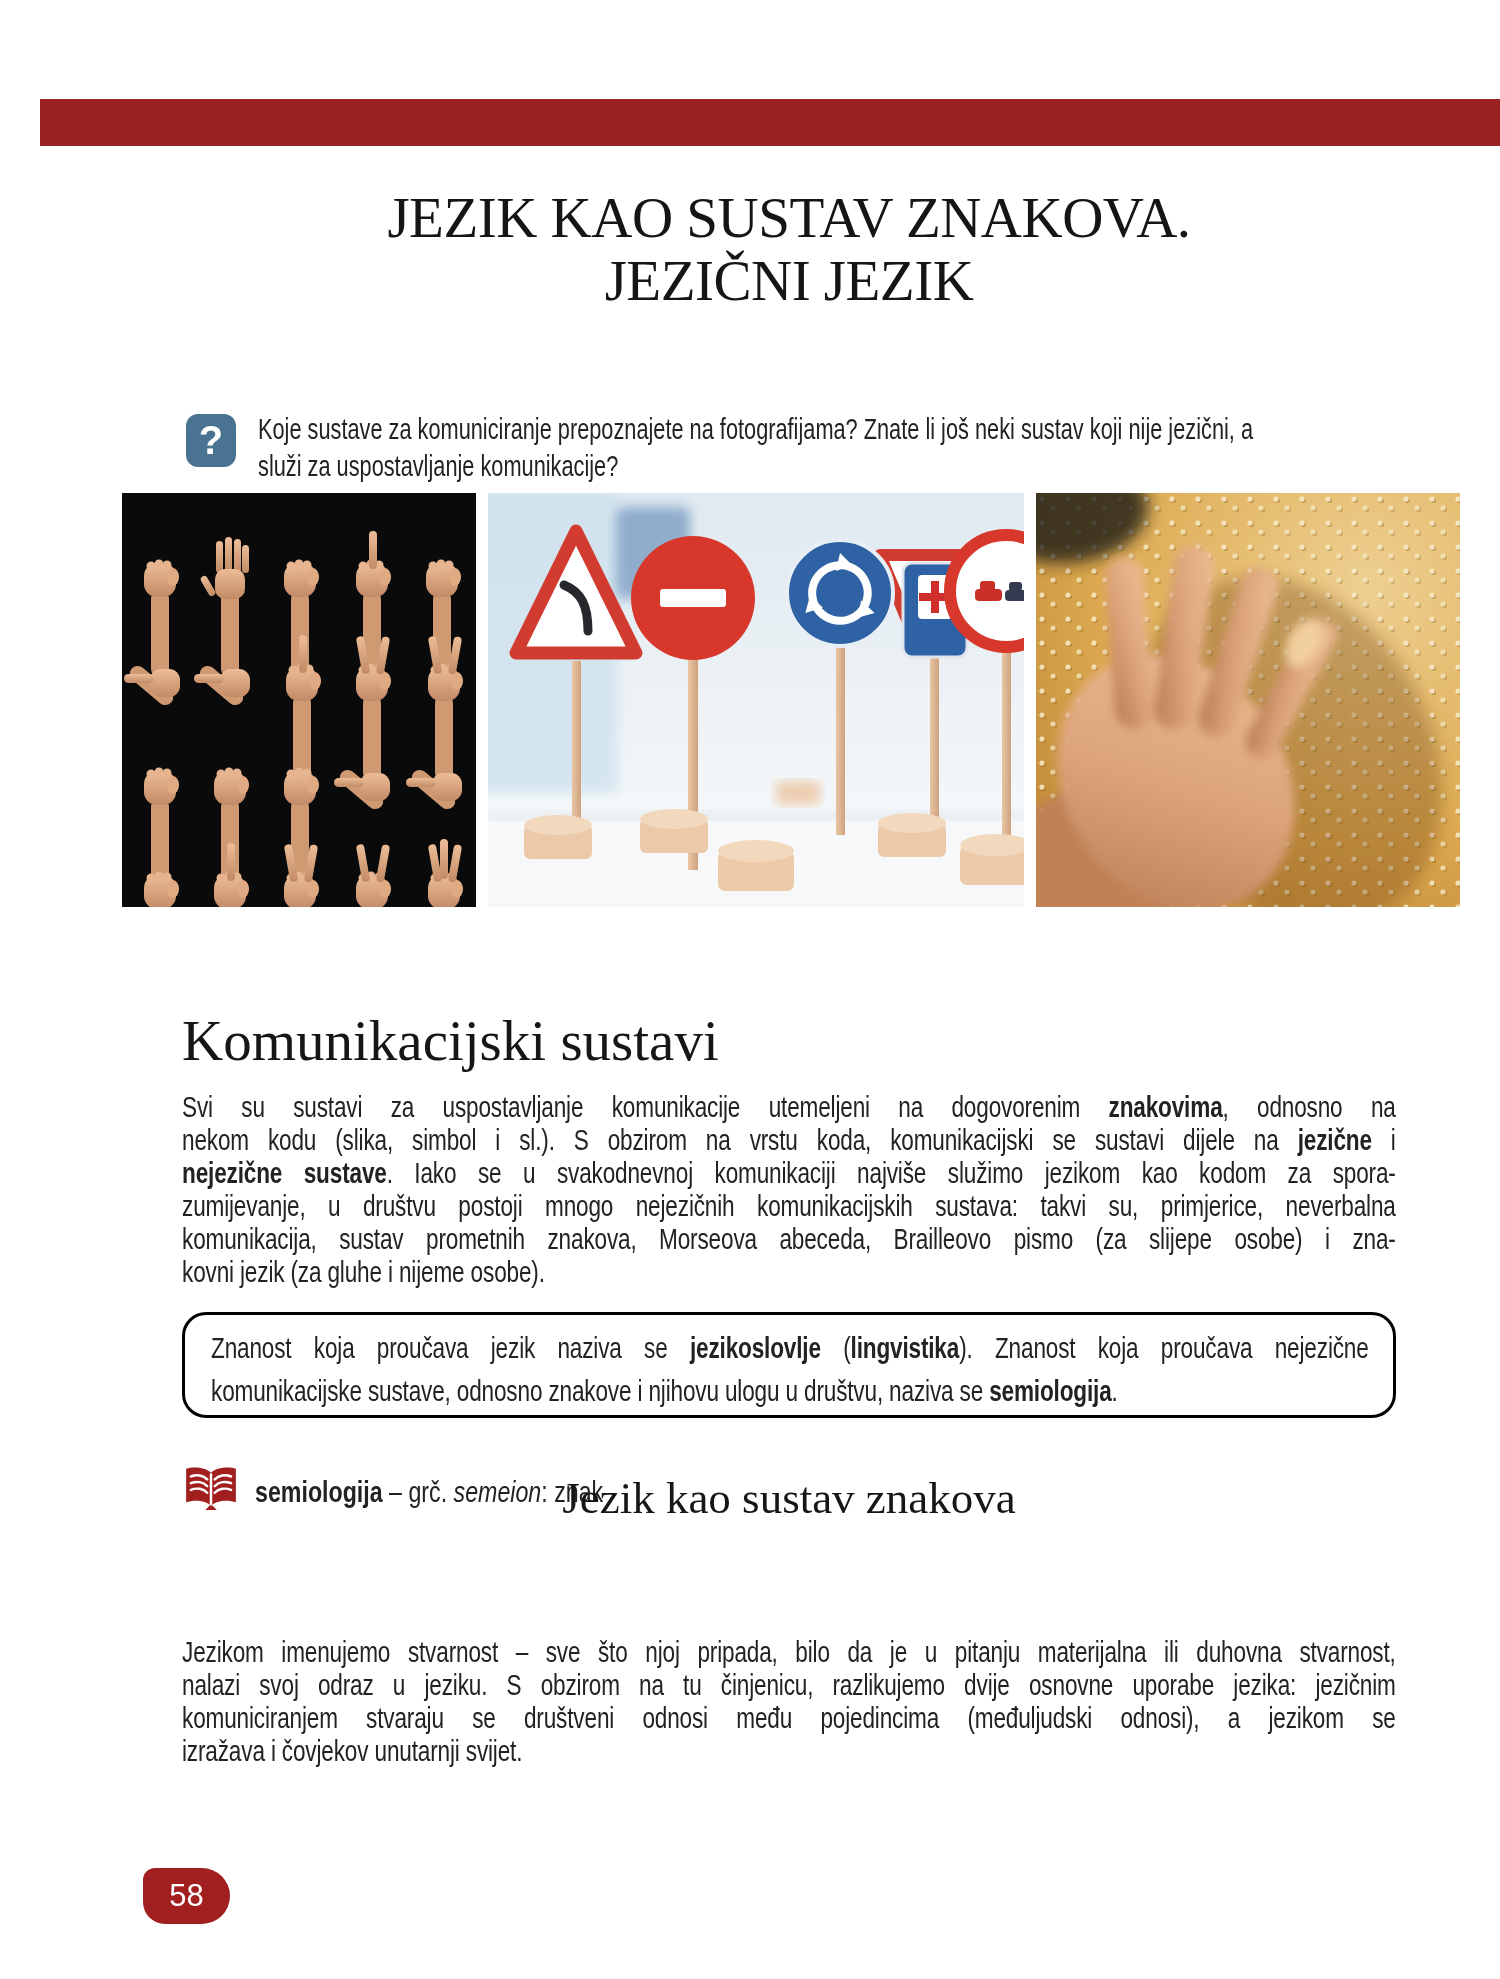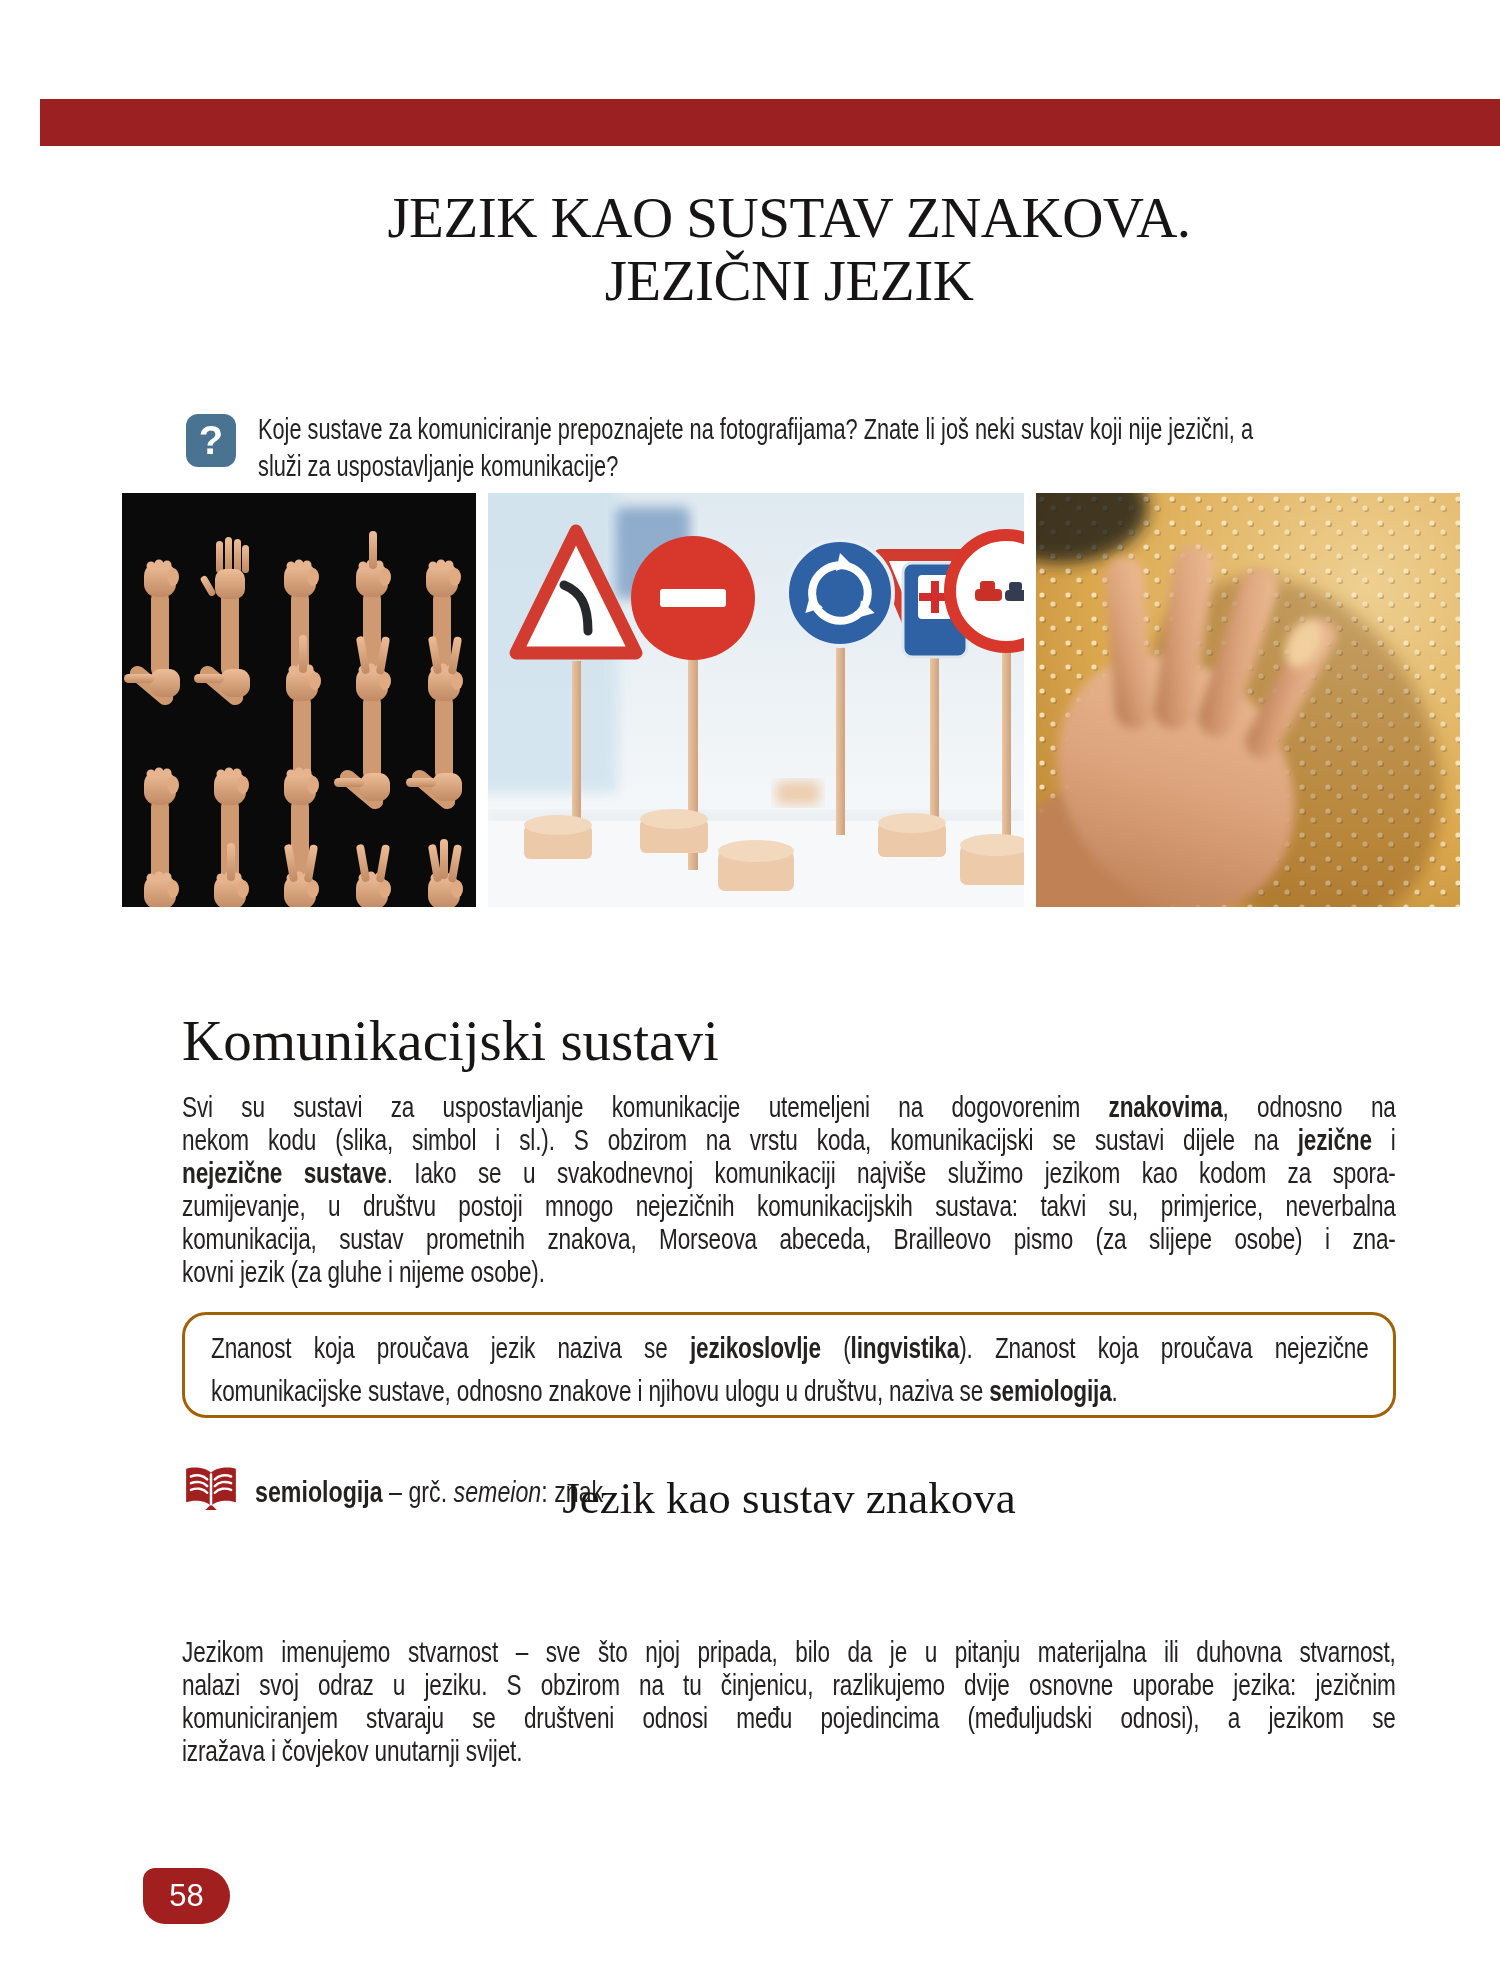--- a/index.html
+++ b/index.html
@@ -40,21 +40,21 @@
   .para .tl{height:33px;line-height:33px;}
   #paragraph-1{left:142px;top:1091px;}
   #paragraph-2{left:142px;top:1636px;}
 
   .tl{white-space:nowrap;}
   .tl.just{white-space:normal;text-align:justify;text-align-last:justify;}
   .b{font-weight:700;}
   .i{font-style:italic;}
 
   
-  #info-box{left:142px;top:1312px;width:1214px;height:106px;border:3px solid #a16207;border-radius:24px;background:#ffffff;}
+  #info-box{left:142px;top:1312px;width:1214px;height:106px;border:3px solid #000000;border-radius:24px;background:#ffffff;}
   #info-box-text{margin:12px 0 0 26px;width:1488px;transform:scaleX(0.778);transform-origin:0 0;
     font-size:29px;letter-spacing:-0.2px;color:#242121;}
   #info-box-text .tl{height:43px;line-height:43px;}
 
   
   #book-icon{left:142px;top:1466px;width:58px;height:44px;}
   #book-icon svg{display:block;width:100%;height:100%;}
   #term-gloss{left:215px;top:1477px;width:900px;transform:scaleX(0.8);transform-origin:0 0;
     font-size:29px;color:#242121;}
   #term-gloss .tl{height:31px;line-height:31px;}

